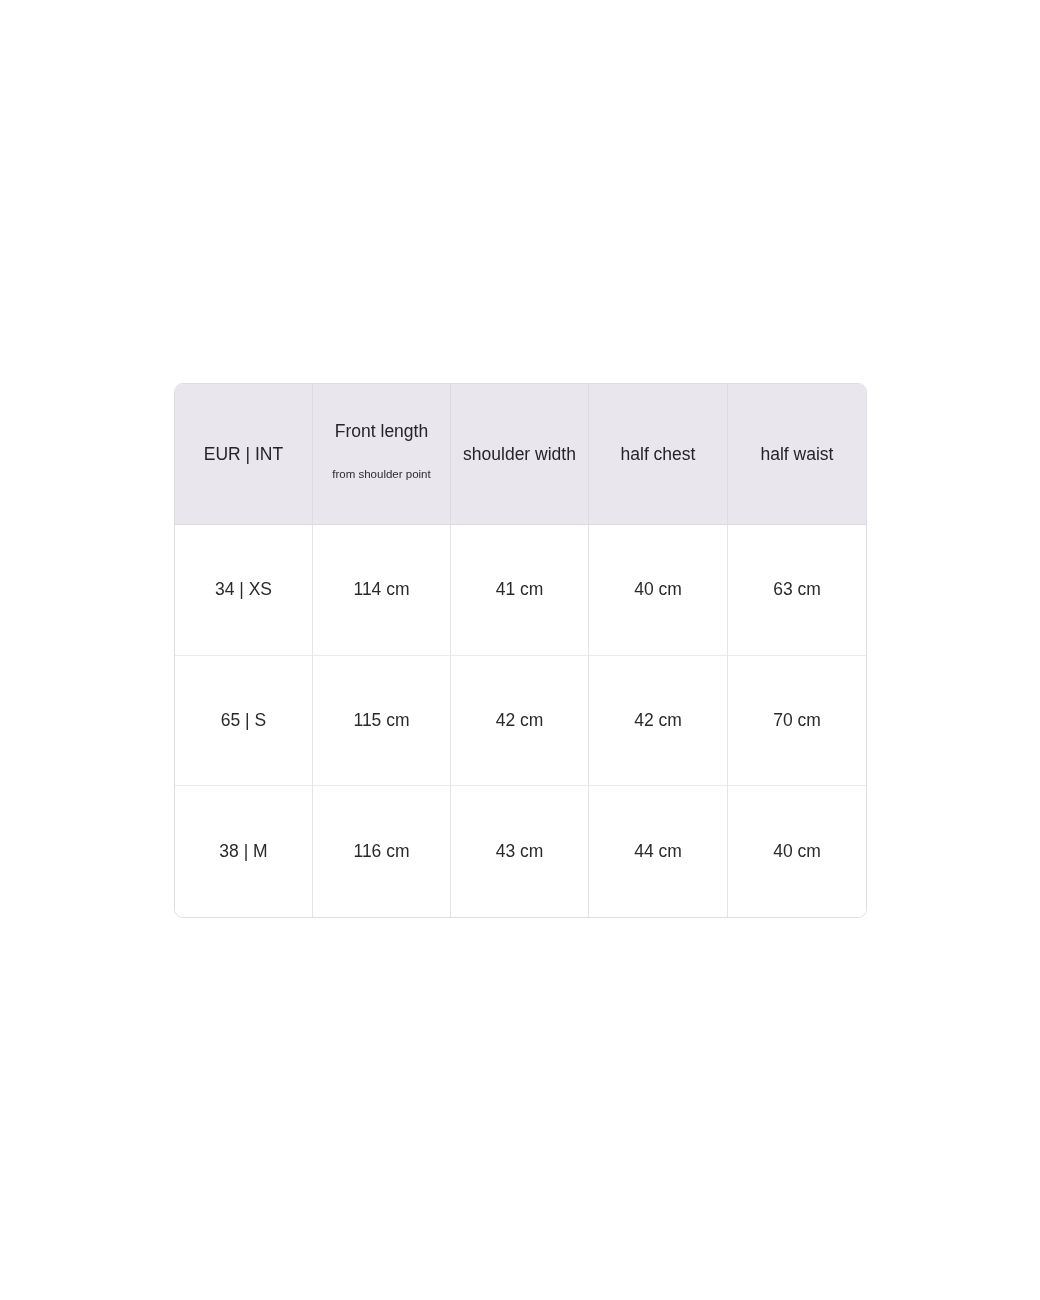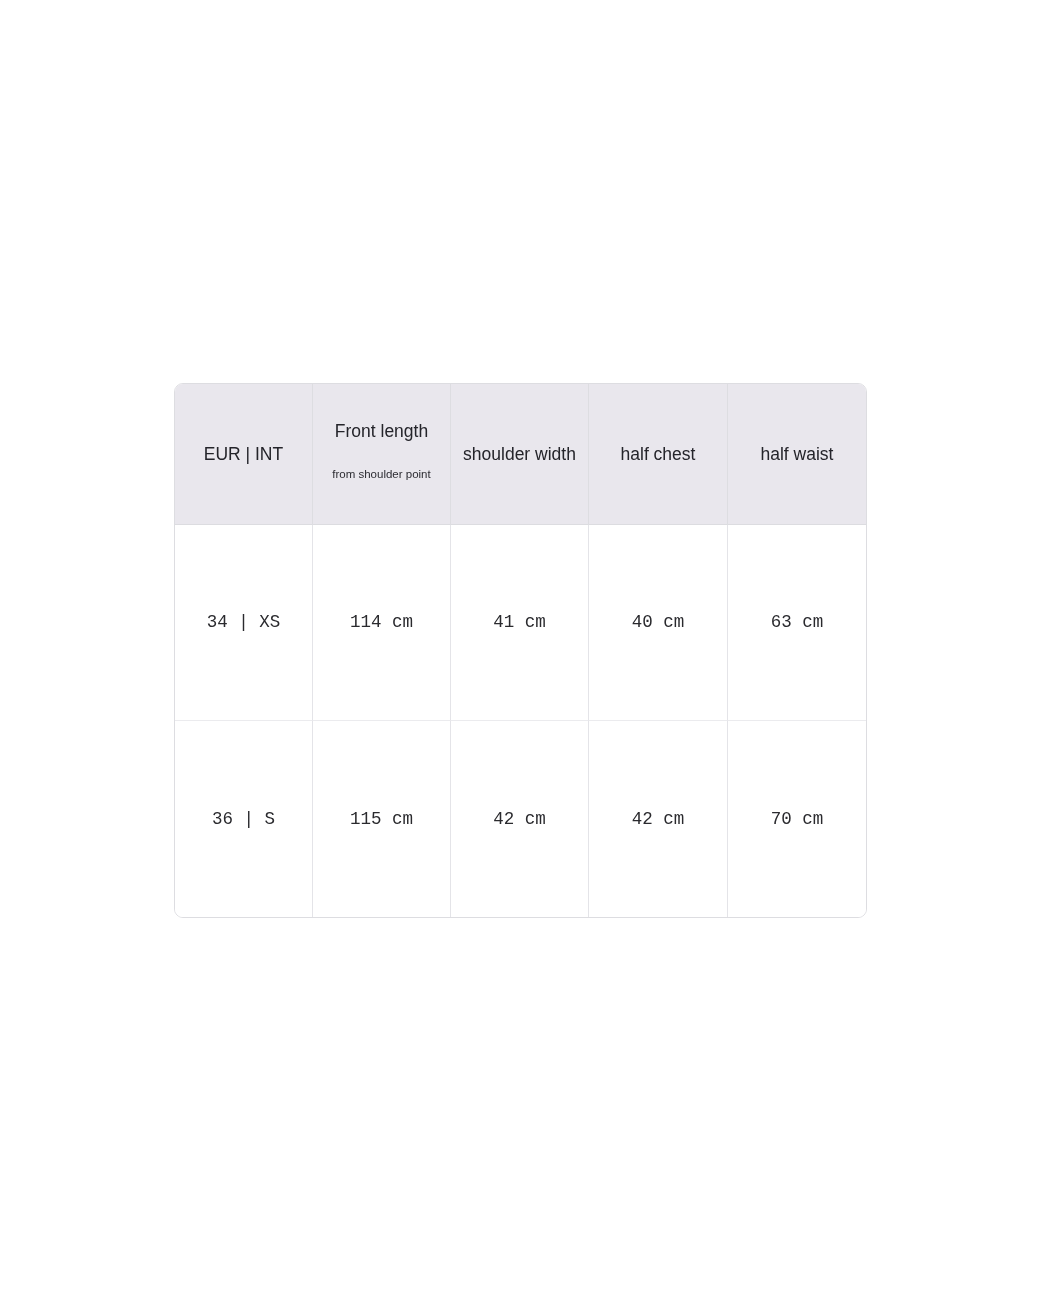--- a/index.html
+++ b/index.html
@@ -78,21 +78,20 @@
     padding: 4px 6px;
     text-align: center;
     vertical-align: middle;
     font-size: 17.5px;
     color: #2a2a2e;
     line-height: 1.3;
     border-right: 1px solid #e4e4e8;
     border-bottom: 1px solid #ebebee;
     box-sizing: border-box;
     background: #ffffff;
-    font-family: Liberation Mono, monospace;
   }
   tbody td:last-child {
     border-right: none;
   }
   tbody tr:last-child td {
     border-bottom: none;
   }
 </style>
 </head>
 <body>
@@ -128,21 +127,28 @@
     </thead>
     <tbody>
       <tr>
         <td>34 | XS</td>
         <td>114 cm</td>
         <td>41 cm</td>
         <td>40 cm</td>
         <td>63 cm</td>
       </tr>
       <tr>
-        <td>36 | S</td>
+        <td>65 | S</td>
         <td>115 cm</td>
         <td>42 cm</td>
         <td>42 cm</td>
         <td>70 cm</td>
+      </tr>
+      <tr>
+        <td>38 | M</td>
+        <td>116 cm</td>
+        <td>43 cm</td>
+        <td>44 cm</td>
+        <td>40 cm</td>
       </tr>
     </tbody>
   </table>
 </div>
 
 </body></html>

